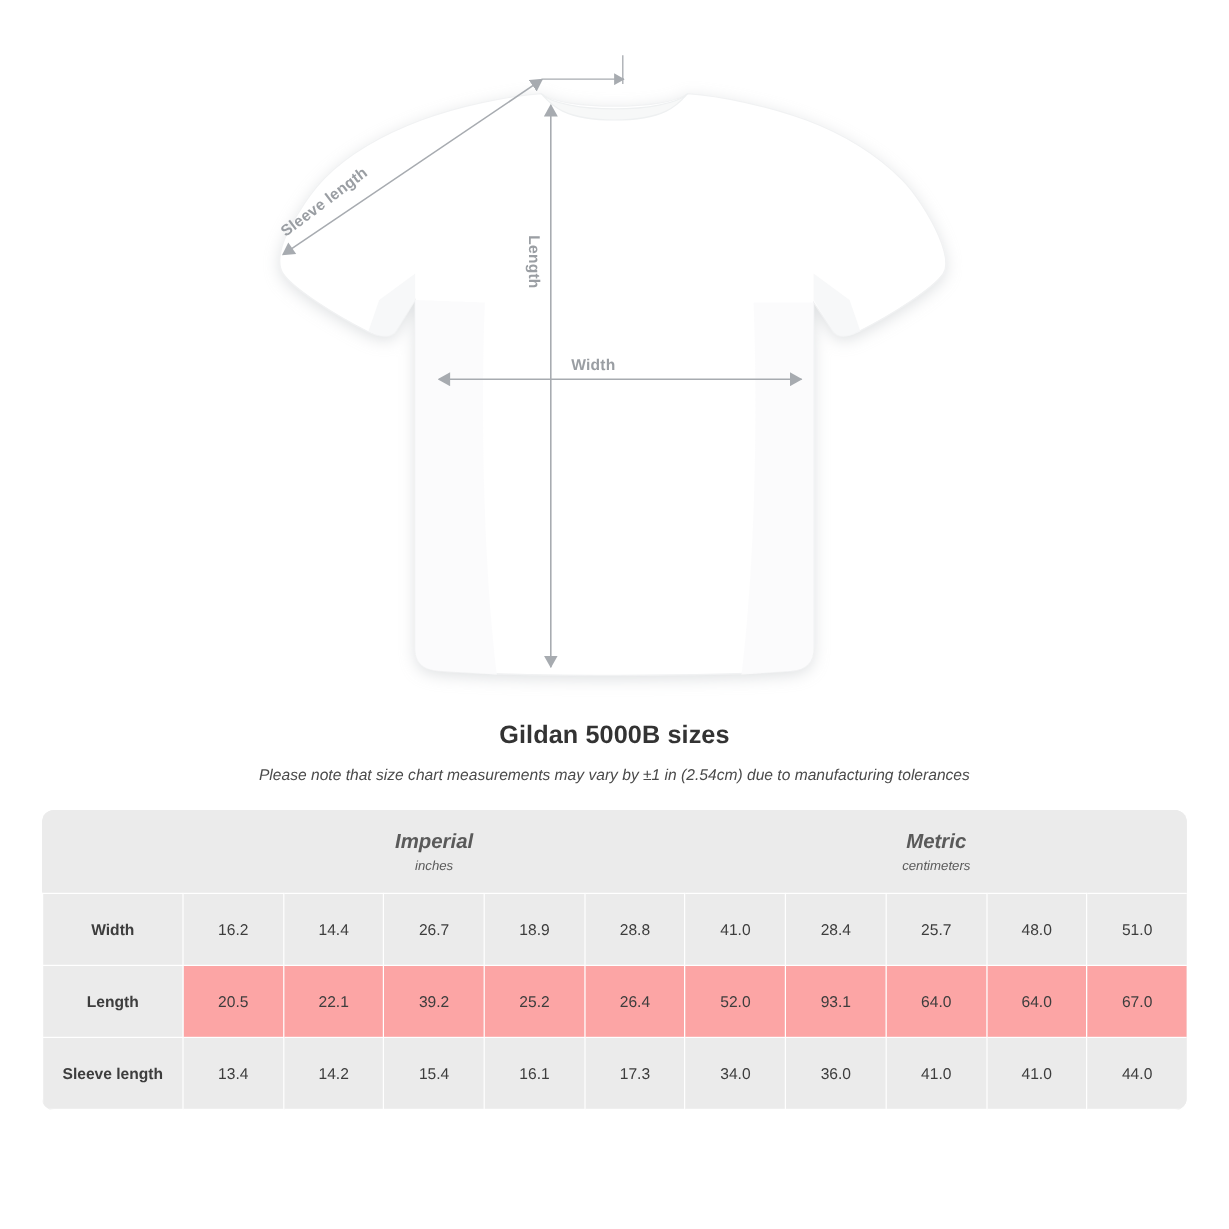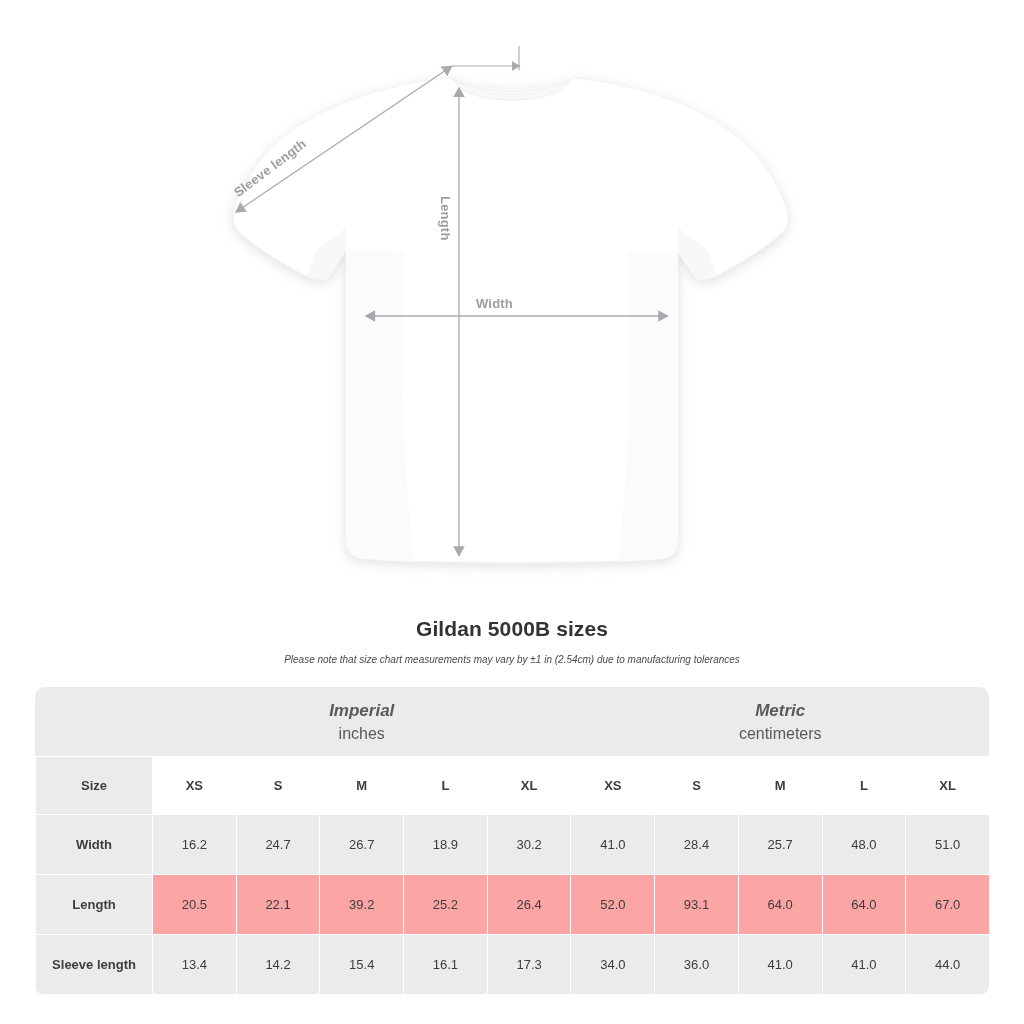--- a/index.html
+++ b/index.html
@@ -48,30 +48,30 @@
   .dim-sleeve {
     left: 231px;
     top: 188px;
     transform: rotate(-37deg);
     transform-origin: left top;
   }
 
   
   .title-block {
     text-align: center;
-    margin-top: 32px;
+    margin-top: 16px;
   }
   .chart-title {
     font-size: 21px;
     font-weight: bold;
     color: #333333;
     letter-spacing: .1px;
   }
   .chart-note {
-    font-size: 10px;
+    font-size: 13px;
     font-style: italic;
     color: #4a4a4a;
     margin-top: 13px;
   }
 
   
   .table-wrap {
     margin: 22px 35px 0 35px;
     border-radius: 10px;
     overflow: hidden;
@@ -100,21 +100,22 @@
     height: 69px;
   }
   .group-title {
     font-size: 17px;
     font-style: italic;
     font-weight: bold;
     color: #5a5a5a;
     line-height: 1.35;
   }
   .group-sub {
-    font-size: 16px;
+    font-size: 11px;
+    font-style: italic;
     font-weight: normal;
     color: #5a5a5a;
     margin-top: 2px;
   }
   tr.head-row th {
     background: #ffffff;
     font-size: 13px;
     font-weight: bold;
     color: #3d3d3d;
     height: 57px;
@@ -222,42 +223,29 @@
         <th></th>
         <th colspan="5">
           <div class="group-title">Imperial</div>
           <div class="group-sub">inches</div>
         </th>
         <th colspan="5">
           <div class="group-title">Metric</div>
           <div class="group-sub">centimeters</div>
         </th>
       </tr>
-      <tr class="head-row">
-        <th class="rowhead-cell corner-cell">Size</th>
-        <th>XS</th>
-        <th>S</th>
-        <th>M</th>
-        <th>L</th>
-        <th>XL</th>
-        <th>XS</th>
-        <th>S</th>
-        <th>M</th>
-        <th>L</th>
-        <th>XL</th>
-      </tr>
     </thead>
     <tbody>
       <tr class="shade">
         <td class="rowhead-cell">Width</td>
         <td>16.2</td>
-        <td>24.7</td>
+        <td>14.4</td>
         <td>26.7</td>
         <td>18.9</td>
-        <td>30.2</td>
+        <td>28.8</td>
         <td>41.0</td>
         <td>28.4</td>
         <td>25.7</td>
         <td>48.0</td>
         <td>51.0</td>
       </tr>
       <tr class="plain">
         <td class="rowhead-cell">Length</td>
         <td>20.5</td>
         <td>22.1</td>

